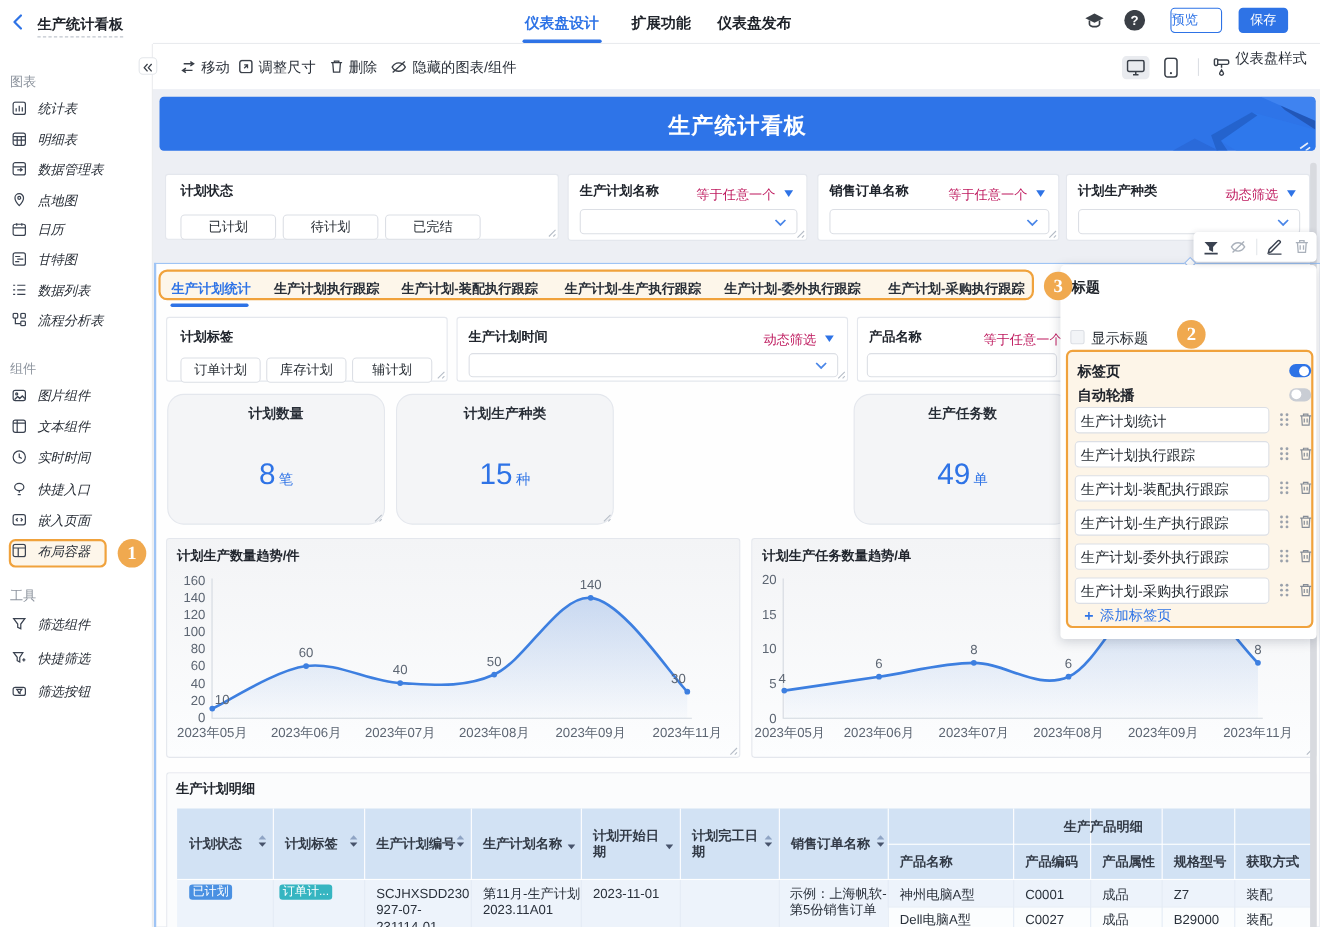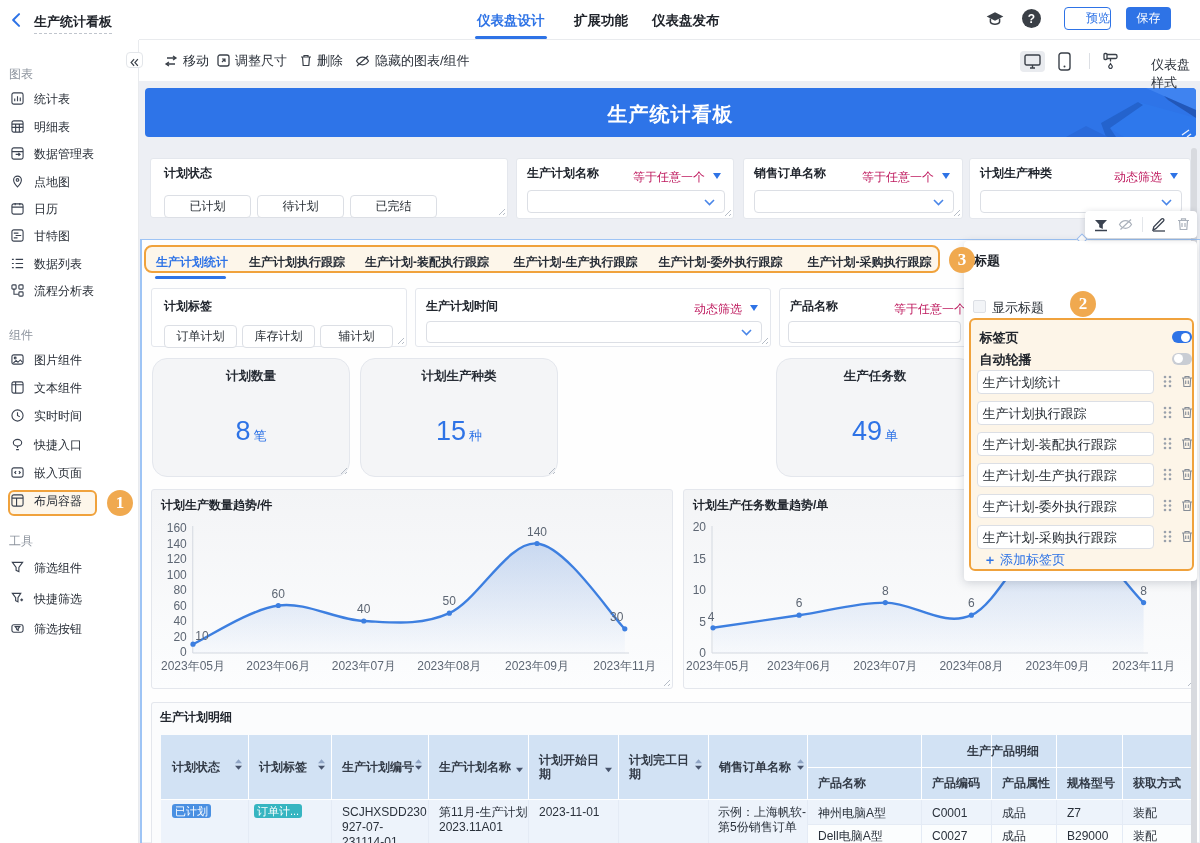--- a/index.html
+++ b/index.html
@@ -9,37 +9,37 @@
 .abs{position:absolute;}
 
 .topbar{position:absolute;left:0;top:0;width:1200px;height:40px;background:#fff;z-index:30;}
 .topbar .bord{position:absolute;left:139px;top:39px;width:1061px;height:1px;background:#e9ebee;}
 .backic{position:absolute;}
 .doctitle{position:absolute;left:34px;top:13px;font-size:13px;font-weight:600;color:#20242b;}
 .doctitle:after{content:"";position:absolute;left:0;right:0;bottom:-3px;border-bottom:1.5px dashed #c0c5cd;}
 .navtab{position:absolute;top:12px;font-size:13.5px;color:#20242b;font-weight:600;}
 .navtab.act{color:#2e73e6;}
 .navtab.act:after{content:"";position:absolute;left:-2px;right:-2px;top:24px;height:3px;background:#2e73e6;border-radius:2px;}
-.btn-prev{position:absolute;left:1064px;top:7px;width:47px;height:23px;border:1px solid #2e73e6;border-radius:4px;color:#2e73e6;font-size:12px;line-height:21px;text-align:right;background:#fff;}
+.btn-prev{position:absolute;left:1064px;top:7px;width:47px;height:23px;border:1px solid #2e73e6;border-radius:4px;color:#2e73e6;font-size:12px;line-height:21px;text-align:left;background:#fff;}
 .btn-save{position:absolute;left:1126px;top:7px;width:45px;height:23px;border-radius:4px;color:#fff;font-size:12px;line-height:23px;text-align:center;background:#2e73e6;}
 
 .sidebar{position:absolute;left:0;top:40px;width:139px;height:803px;background:#fff;border-right:1px solid #e9ebee;z-index:20;}
 .sgroup{position:absolute;left:9px;font-size:12px;color:#8d949e;}
-.sitem{position:absolute;left:0;width:139px;height:22px;}
+.sitem{position:absolute;left:0;width:139px;height:22px;font-style:italic;}
 .sitem .ic{position:absolute;left:11px;top:3px;width:13px;height:13px;}
 .sitem .tx{position:absolute;left:34px;top:2px;font-size:12px;color:#272d36;}
 .layouthl{position:absolute;border:2px solid #f0a23c;border-radius:6px;background:#fdf6ea;}
 .badge{position:absolute;width:26px;height:26px;border-radius:50%;background:#f0a94f;color:#fff;font-size:17px;font-weight:700;text-align:center;line-height:26px;z-index:60;font-family:"Liberation Serif",serif;}
 
 .tbar{position:absolute;left:139px;top:40px;width:1061px;height:41px;background:#fff;z-index:21;}
 .collapse{position:absolute;left:-13px;top:12px;width:17px;height:16px;background:#fff;border:1px solid #e3e6ea;border-radius:4px;text-align:center;z-index:25;}
 .titem{position:absolute;top:12px;height:18px;font-size:13px;color:#2b313a;}
 .titem svg{vertical-align:-2px;margin-right:5px;}
 .viewbox{position:absolute;left:881px;top:11px;width:25px;height:21px;background:#e9ebef;border-radius:4px;}
-.tstyle{position:absolute;left:984px;top:16px;font-size:13px;color:#2b313a;margin-left:28px;}
+.tstyle{position:absolute;left:984px;top:4px;font-size:13px;color:#2b313a;}
 
 .canvas{position:absolute;left:139px;top:81px;width:1061px;height:762px;background:#edeff4;overflow:hidden;}
 
 .panel{position:absolute;background:#fff;border:1px solid #e4e7ed;border-radius:3px;}
 .rh{position:absolute;right:1px;bottom:1px;}
 .plabel{position:absolute;font-size:12px;font-weight:600;color:#20252d;}
 .fbtn{position:absolute;height:23px;border:1px solid #dcdfe5;border-radius:4px;background:#fff;font-size:12px;color:#262c33;text-align:center;}
 .blue{color:#be185d;}
 .sel{position:absolute;background:#fff;border:1px solid #dcdfe5;border-radius:4px;}
 .tri{display:inline-block;width:0;height:0;border-left:4.5px solid transparent;border-right:4.5px solid transparent;border-top:6px solid #2e73e6;vertical-align:1px;}

